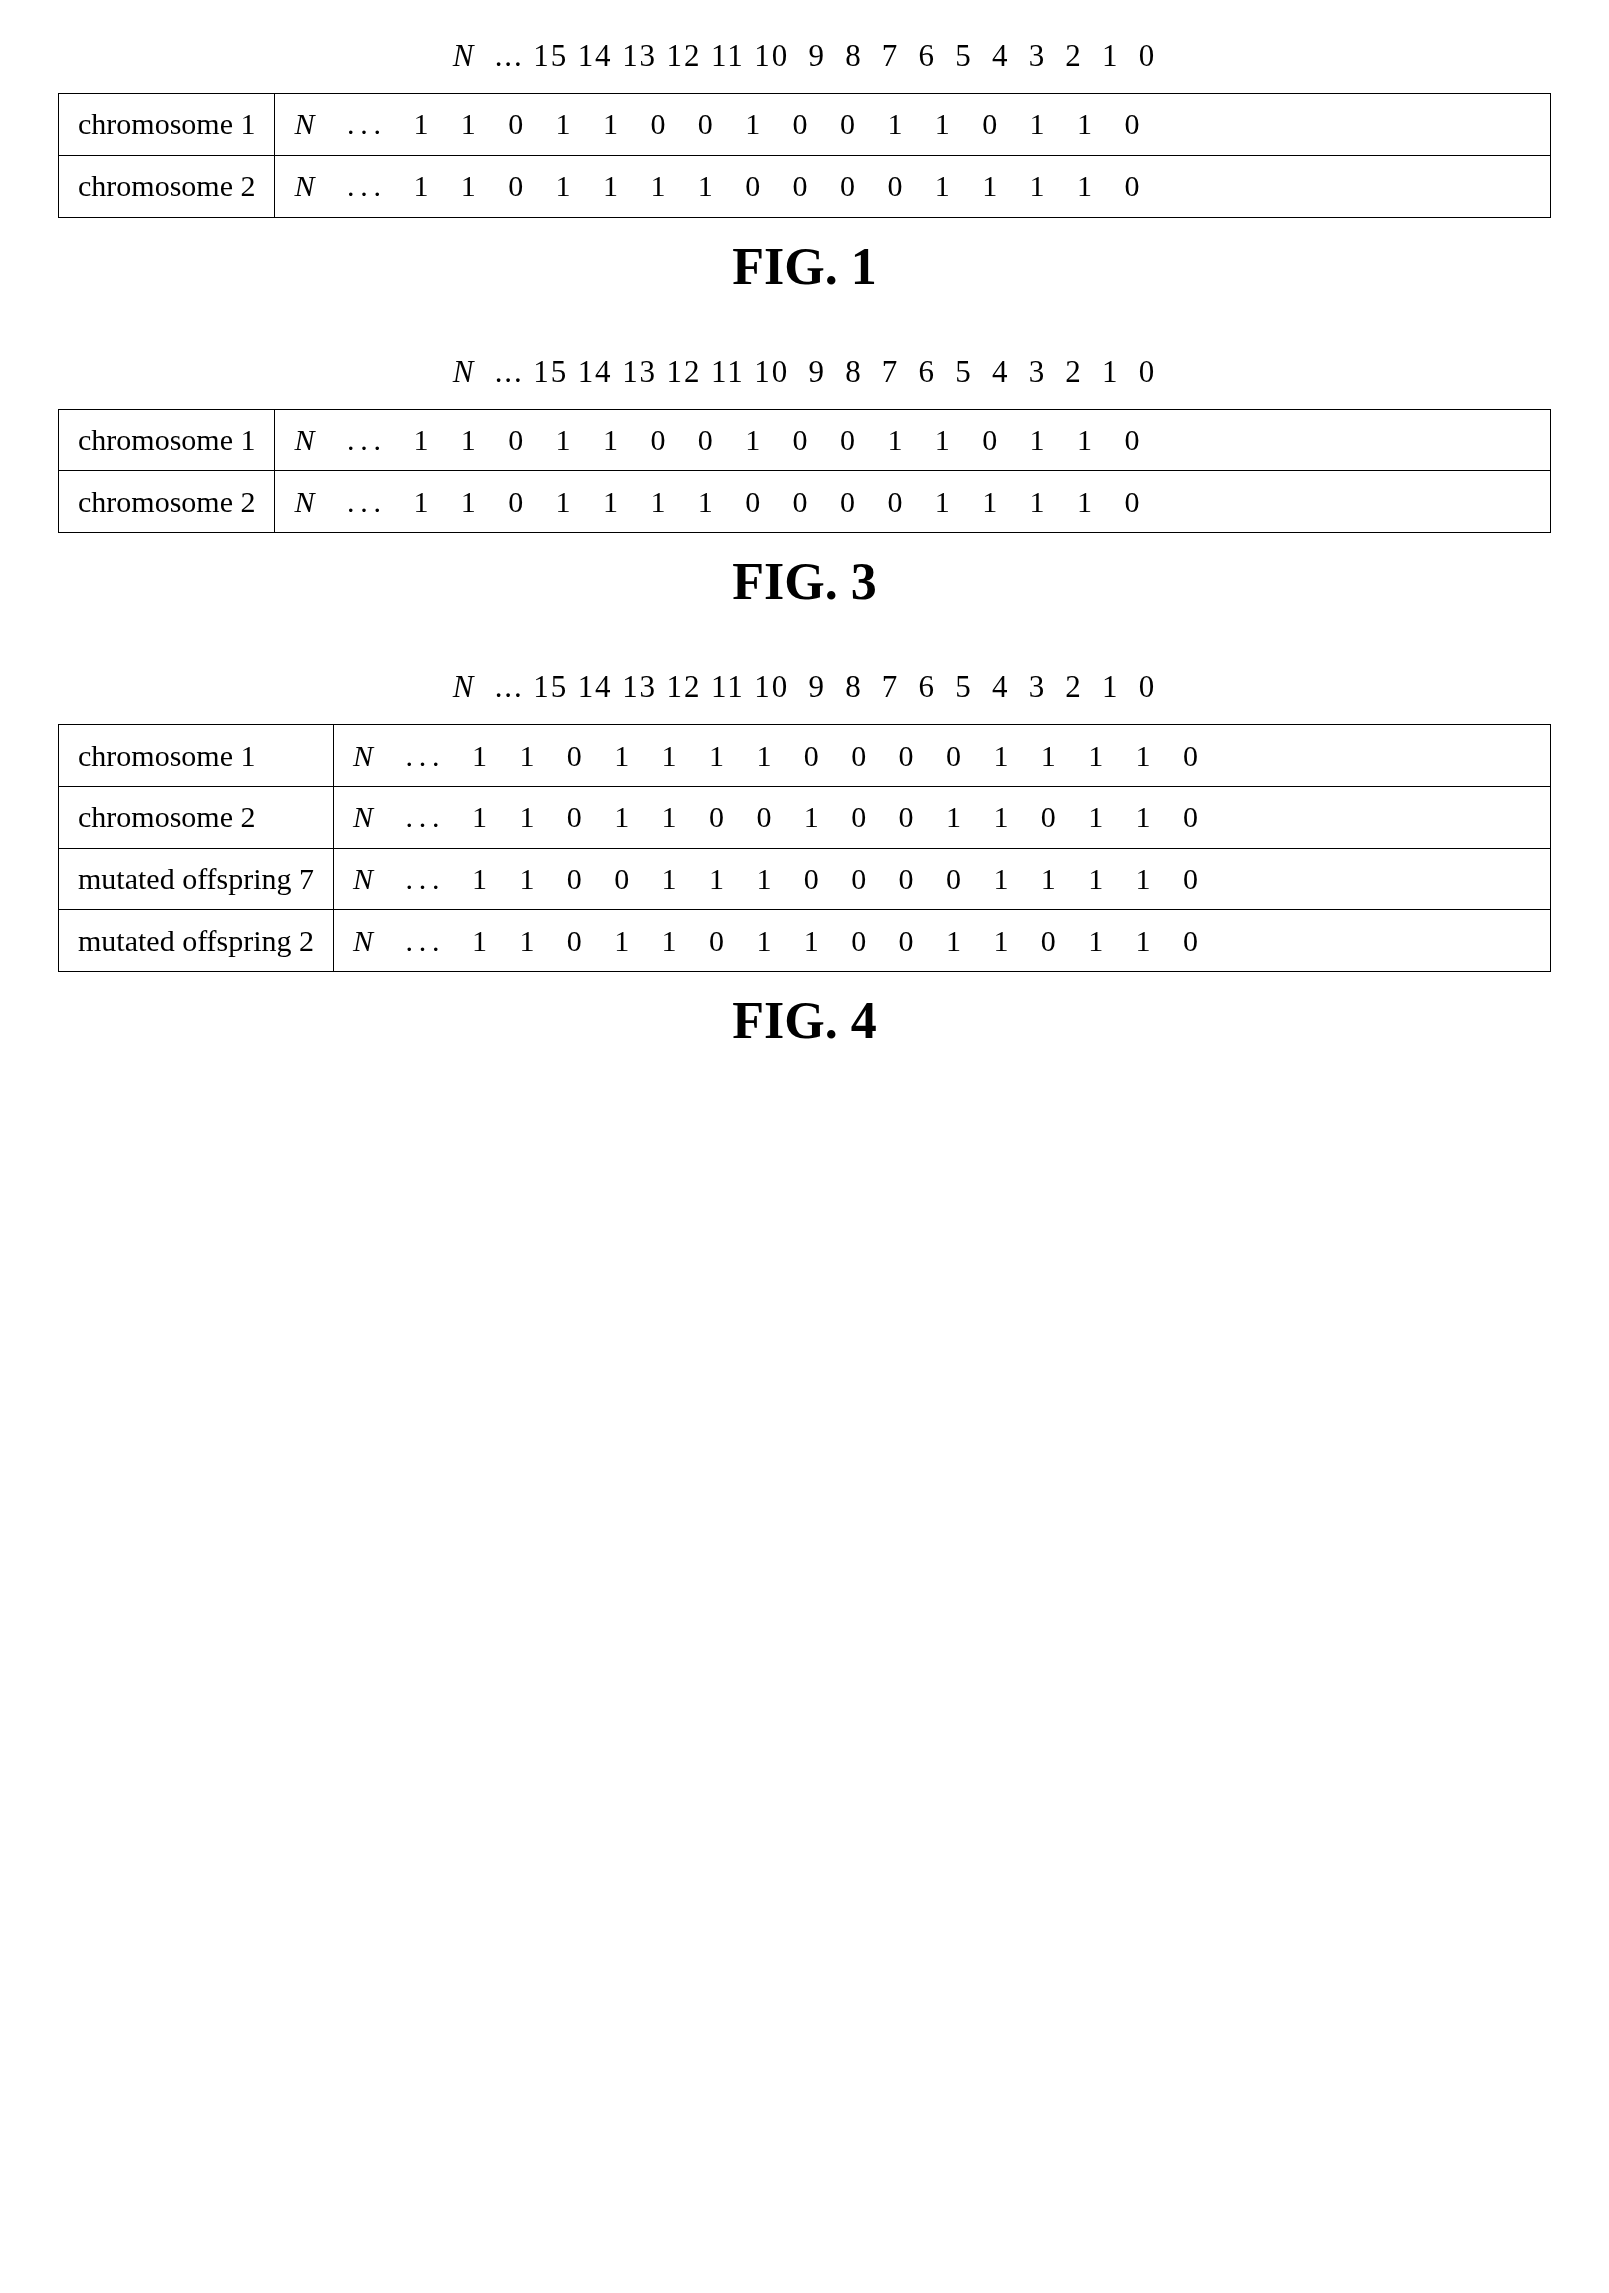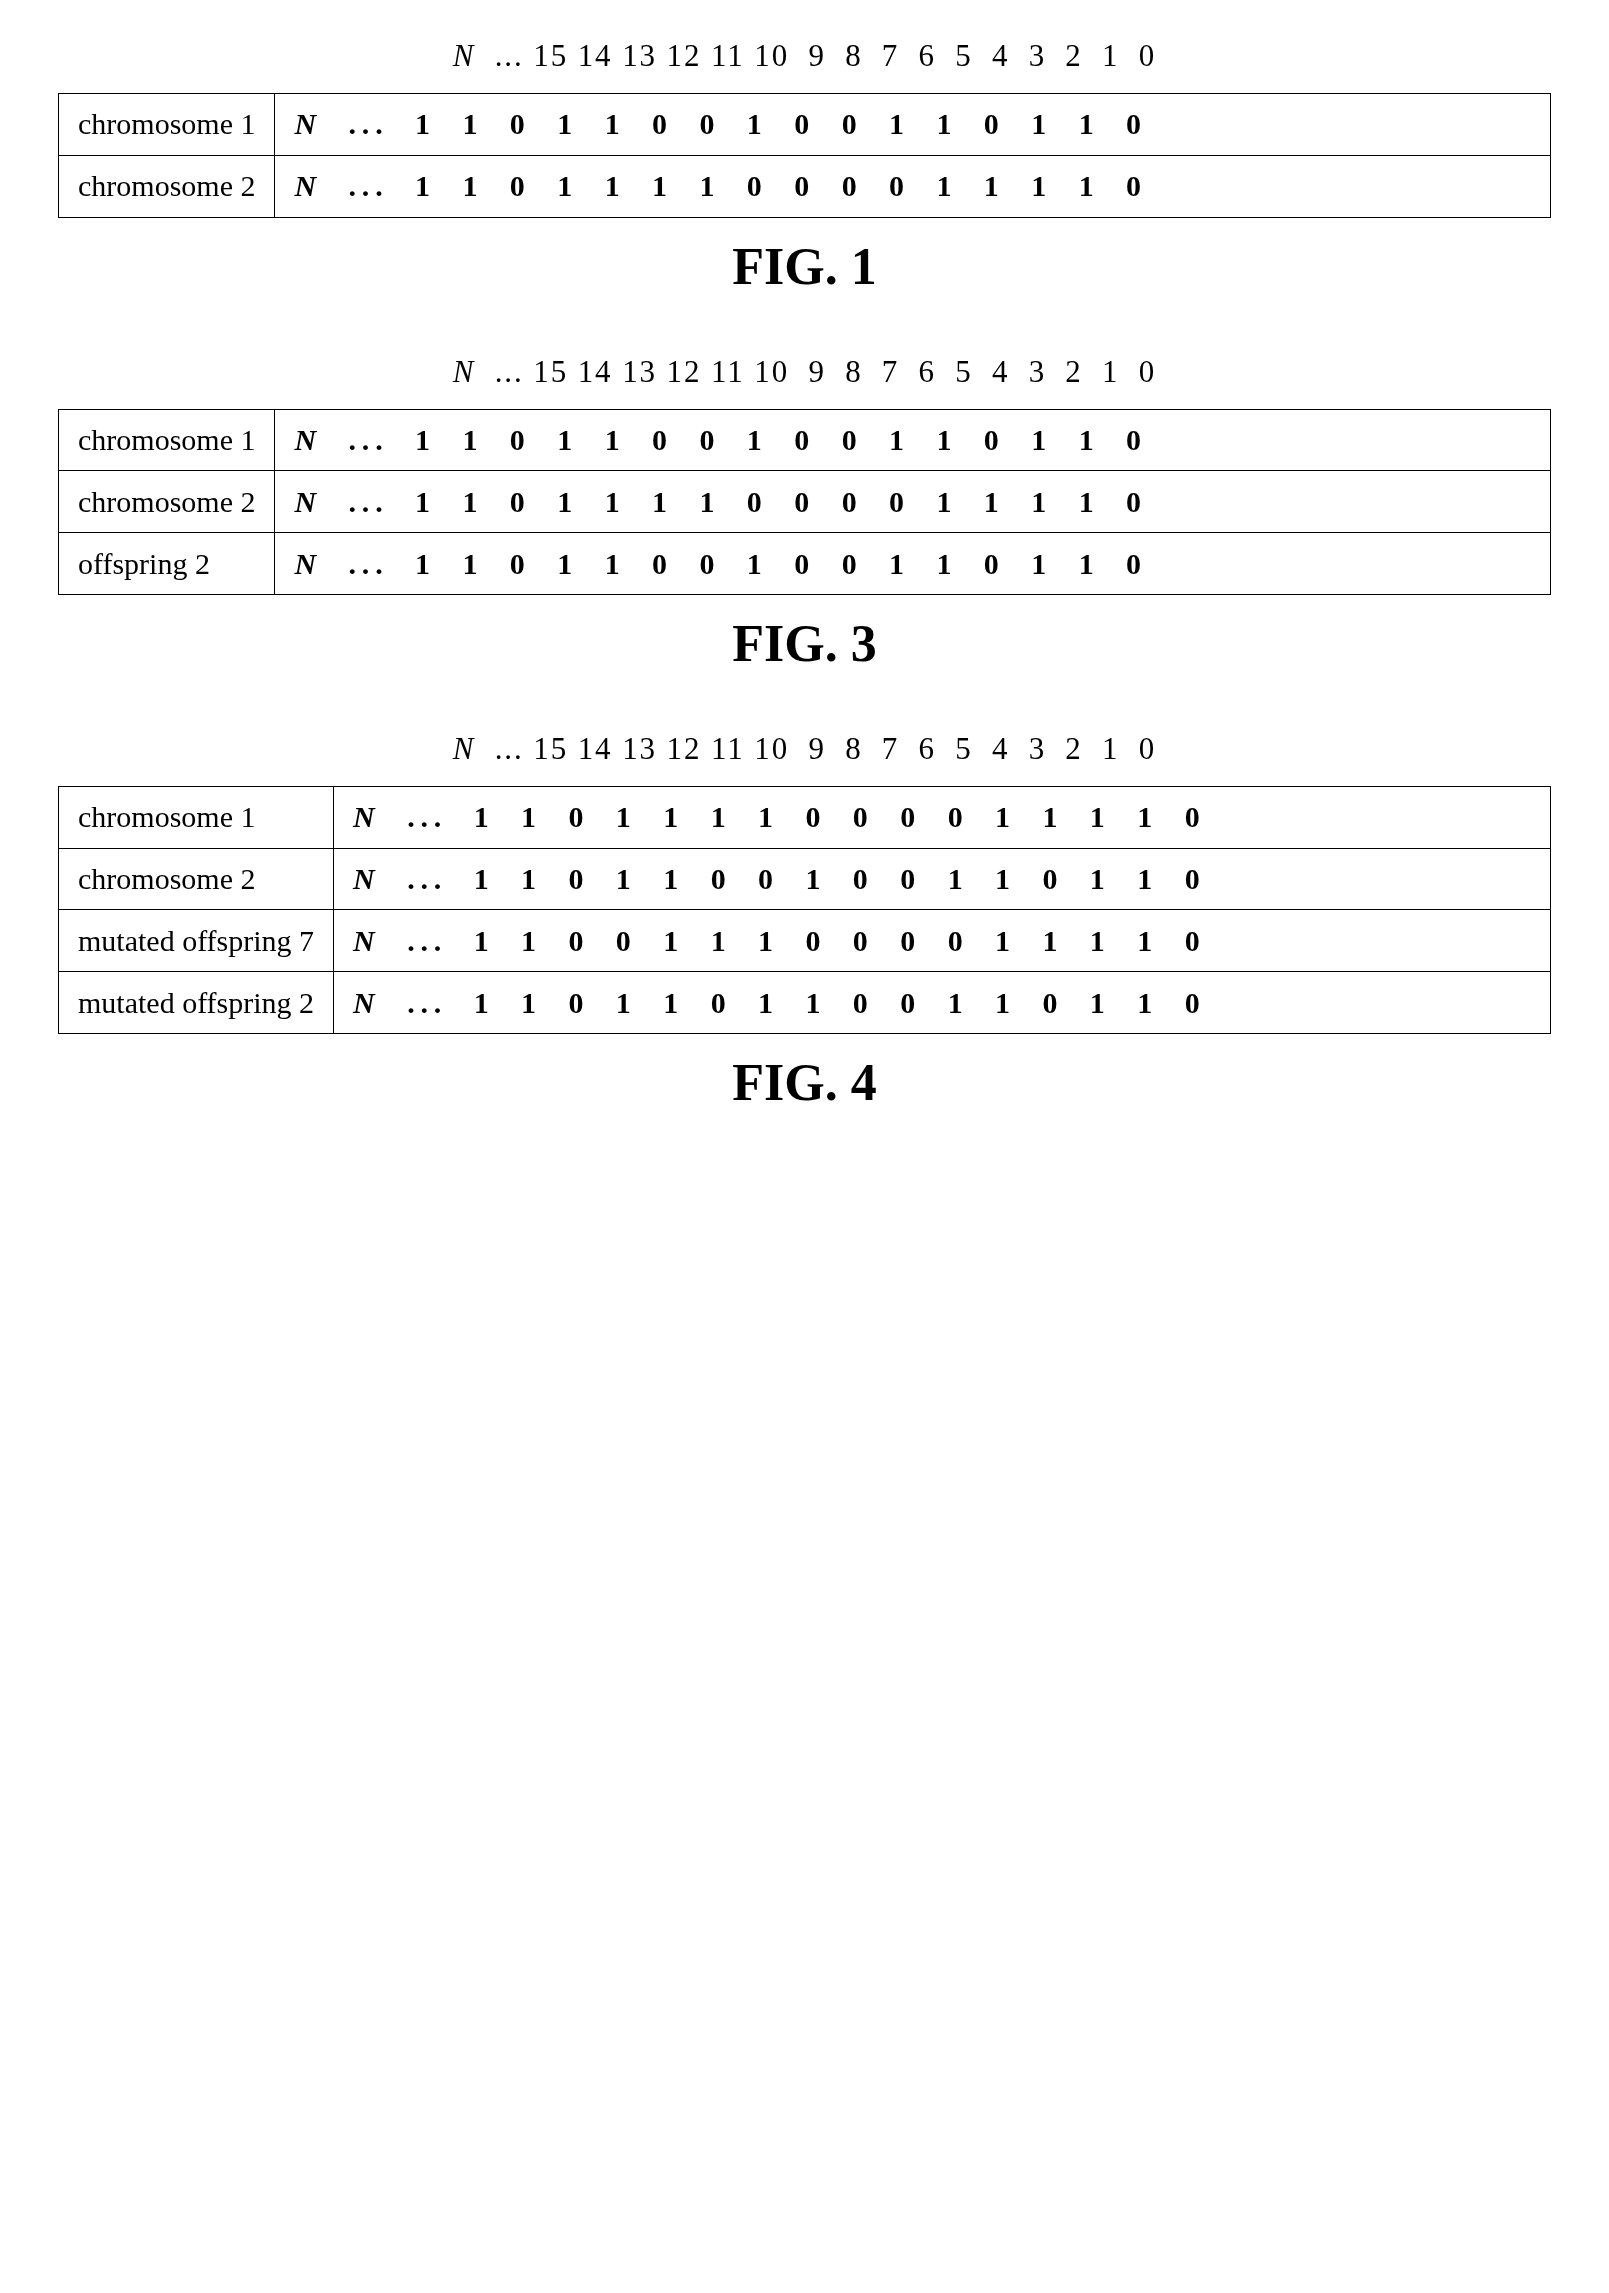--- a/index.html
+++ b/index.html
@@ -47,21 +47,20 @@
 
     .label-cell {
       width: 211px;
       font-size: 27px;
       white-space: nowrap;
     }
 
     .data-cell {
       font-size: 29px;
       letter-spacing: 5.8px;
-      font-weight: bold;
     }
 
     .data-cell .italic {
       font-style: italic;
     }
 
     .fig-title {
       text-align: center;
       font-size: 52px;
       font-weight: bold;
@@ -109,26 +108,20 @@
       <td class="data-cell">
         <span class="italic">N</span> &nbsp;... &nbsp;1 &nbsp;1 &nbsp;0 &nbsp;1 &nbsp;1 &nbsp;0 &nbsp;0 &nbsp;1 &nbsp;0 &nbsp;0 &nbsp;1 &nbsp;1 &nbsp;0 &nbsp;1 &nbsp;1 &nbsp;0
       </td>
     </tr>
     <tr>
       <td class="label-cell">chromosome 2</td>
       <td class="data-cell">
         <span class="italic">N</span> &nbsp;... &nbsp;1 &nbsp;1 &nbsp;0 &nbsp;1 &nbsp;1 &nbsp;1 &nbsp;1 &nbsp;0 &nbsp;0 &nbsp;0 &nbsp;0 &nbsp;1 &nbsp;1 &nbsp;1 &nbsp;1 &nbsp;0
       </td>
     </tr>
-    <tr>
-      <td class="label-cell">offspring 2</td>
-      <td class="data-cell">
-        <span class="italic">N</span> &nbsp;... &nbsp;1 &nbsp;1 &nbsp;0 &nbsp;1 &nbsp;1 &nbsp;0 &nbsp;0 &nbsp;1 &nbsp;0 &nbsp;0 &nbsp;1 &nbsp;1 &nbsp;0 &nbsp;1 &nbsp;1 &nbsp;0
-      </td>
-    </tr>
   </tbody>
     </table>
 
   <div class="fig-title">FIG. 3</div>
 </div>
 
 <div class="figure-section">
   <div class="bit-header">
     <span class="italic">N</span>&nbsp; ... 15 14 13 12 11 10 &nbsp;9 &nbsp;8 &nbsp;7 &nbsp;6 &nbsp;5 &nbsp;4 &nbsp;3 &nbsp;2 &nbsp;1 &nbsp;0
   </div>

